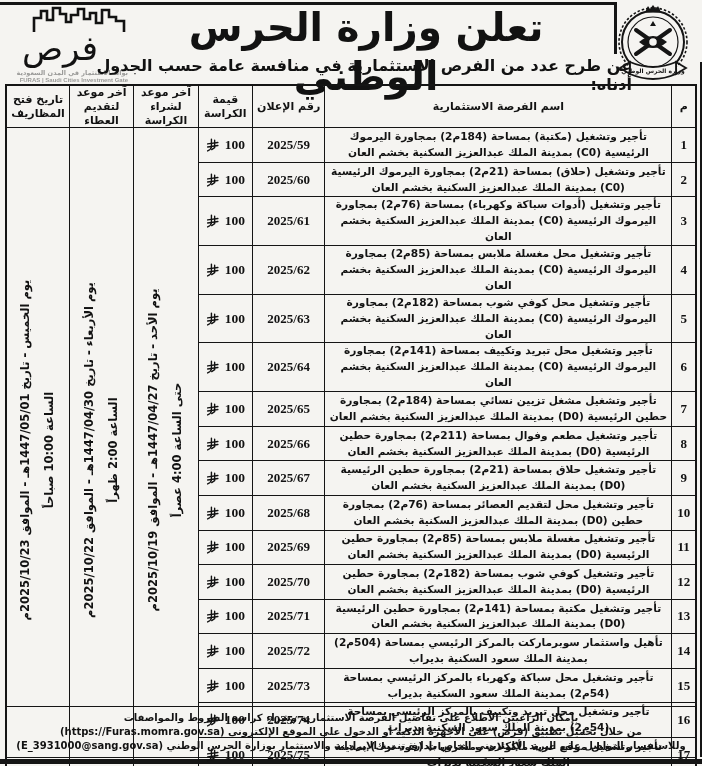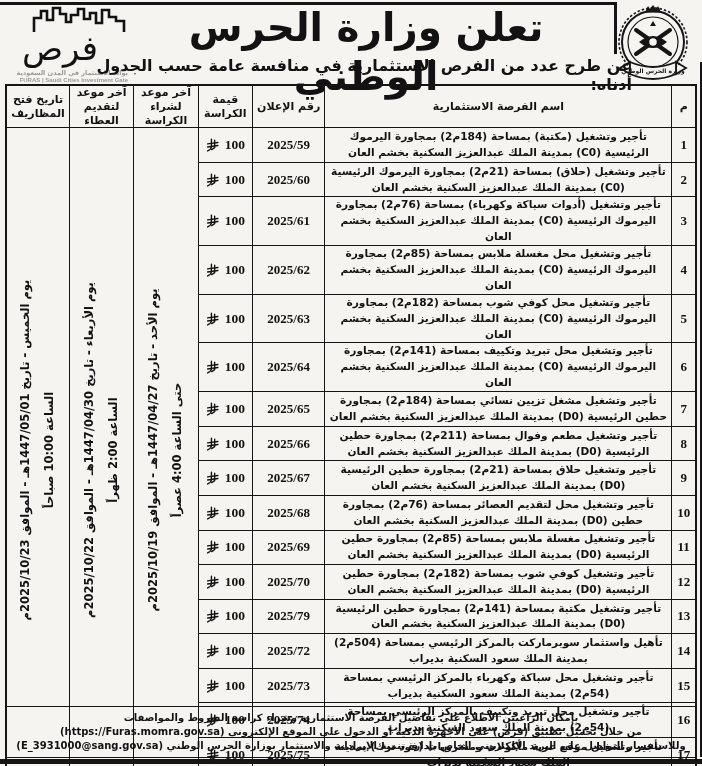--- a/index.html
+++ b/index.html
@@ -356,21 +356,21 @@
             <path d="M3 11 L22 8.4"></path>
             <path d="M3 16.6 L22 14"></path>
           </g>
         </svg>
       </span>
     </td>
   </tr>
       <tr>
     <td class="c-idx">13</td>
     <td class="c-name">تأجير وتشغيل مكتبة بمساحة (141م2) بمجاورة حطين الرئيسية (D0) بمدينة الملك عبدالعزيز السكنية بخشم العان</td>
-    <td class="c-num">2025/79</td>
+    <td class="c-num">2025/71</td>
     <td class="c-price">
       <span class="pw">
         <span class="price-num">100</span>
         <svg width="13" height="14" viewBox="0 0 24 26">
           <g fill="none" stroke="#121212" stroke-width="2.6" stroke-linecap="round">
             <path d="M10 2 L10 16 Q10 21 3 24"></path>
             <path d="M16 4 L16 18 L10.5 21.5"></path>
             <path d="M3 11 L22 8.4"></path>
             <path d="M3 16.6 L22 14"></path>
           </g>

